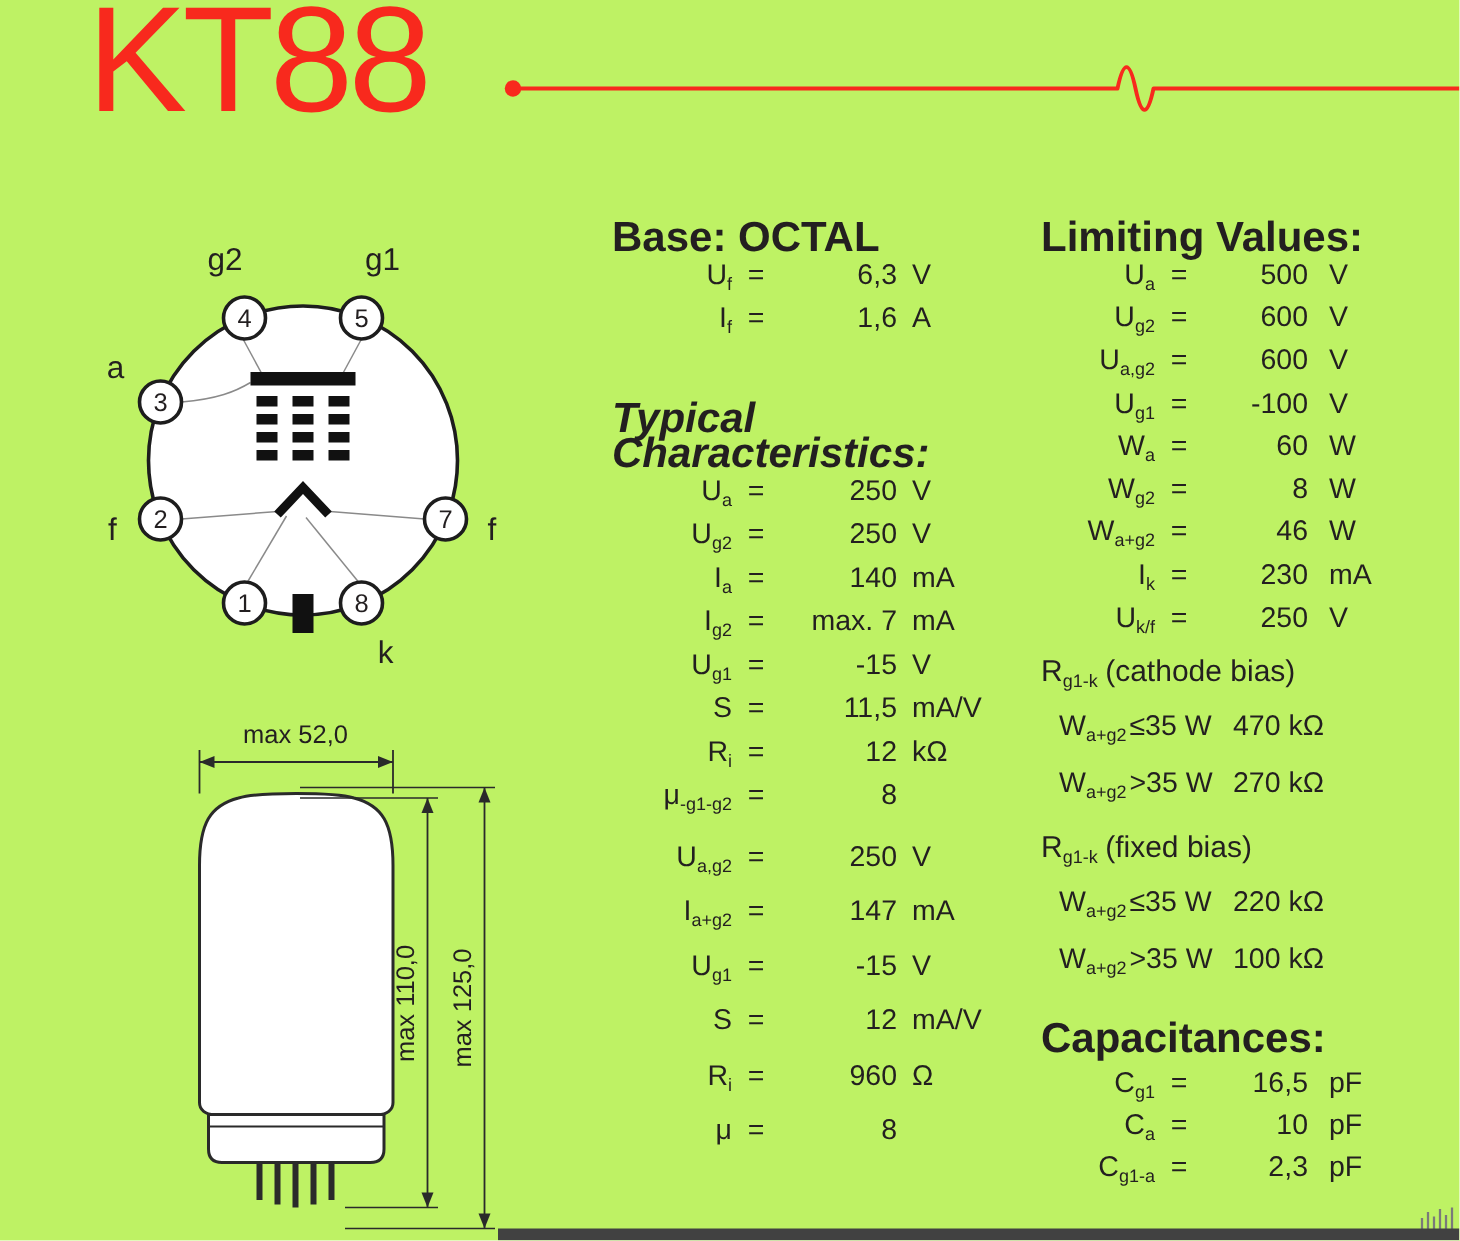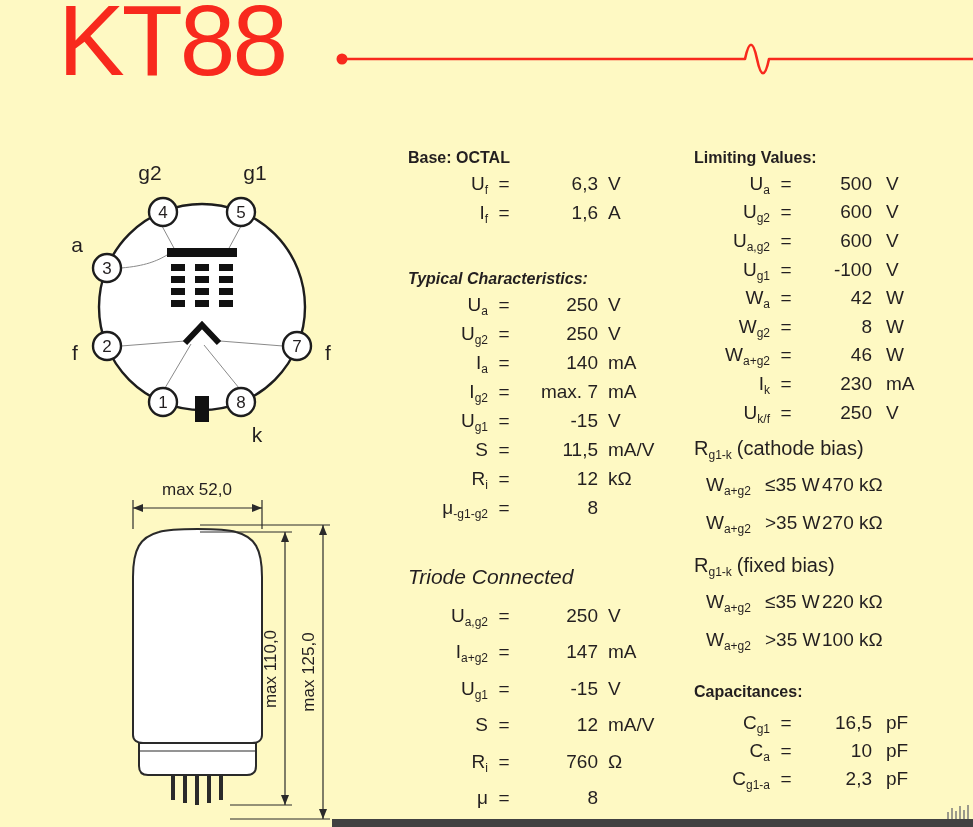--- a/index.html
+++ b/index.html
@@ -1,18 +1,18 @@
 <!DOCTYPE html>
 <html><head>
 <meta charset="utf-8">
 <style>
   * { margin:0; padding:0; box-sizing:border-box; }
   html,body { background:#ffffff; }
   .page {
-    position:relative; width:973px; height:827px; background:#fef9c3;
+    position:relative; width:973px; height:827px; background:#bef264;
     font-family:"Liberation Sans", sans-serif; color:#231f20; overflow:hidden;
   }
   
   .title {
     position:absolute; left:58px; top:-10px;
     font-size:100px; line-height:1; letter-spacing:-3px;
     color:#f8291d; font-weight:400;
   }
   
   .pulse-svg { position:absolute; left:330px; top:40px; }
@@ -22,21 +22,21 @@
   .tube-svg { position:absolute; left:112px; top:477px; }
   .pin-svg text, .tube-svg text { fill:#231f20; }
   .pnum   { font-size:17px; text-anchor:middle; }
   .plabel { font-size:21px; text-anchor:middle; }
   .dimlab { font-size:17px; text-anchor:middle; }
 
   
   .mid-col  { position:absolute; left:408px; top:146px; width:300px; }
   .right-col{ position:absolute; left:694px; top:146px; width:286px; }
 
-  .h  { font-weight:700; font-size:16px; line-height:23px; }
+  .h  { font-weight:700; font-size:28px; line-height:23px; }
   .hi { font-style:italic; font-weight:400; font-size:21px; line-height:25px; }
   .rh { font-size:20px; line-height:24px; }
   .rh .rest { margin-left:5px; }
 
   .rows { margin-top:0; }
   .srow {
     display:grid; grid-template-columns:80px 32px 78px 100px;
     align-items:center; height:29px; font-size:19px; line-height:1;
   }
   .tall .srow { height:36.5px; }
@@ -50,21 +50,21 @@
   sub { font-size:12px; line-height:0; position:relative; top:4px; vertical-align:baseline; }
 
   .gap-typ { margin-top:40px;font-style:italic; }
   .gap-tri { margin-top:42px; }
   .tri-rows { margin-top:8px; }
 
   .rh-cath { margin-top:10px; }
   .bias-rows { margin-top:5px; padding-left:12px; padding-right:58px; }
   .brow { display:grid; grid-template-columns:1fr 100px; align-items:center; height:38px; font-size:19px; line-height:1; }
   .bexpr { white-space:nowrap; }
-  .bexpr .cond { margin-left:14px; }
+  .bexpr .cond { margin-left:2px; }
   .bval { white-space:nowrap; }
   .rh-fixed { margin-top:12px; }
   .cap-h { margin-top:22px; }
   .cap-rows { margin-top:5px; }
 
   
   .footer-bar { position:absolute; left:332px; top:819px; width:641px; height:8px; background:#414141; }
   .corner-svg { position:absolute; left:944px; top:802px; }
 </style>
 </head>
@@ -275,21 +275,20 @@
         </div>
 
         <div class="srow">
           <span class="sym"><span>μ</span><sub>-g1-g2</sub></span>
           <span class="eq">=</span>
           <span class="val">8</span>
           <span class="unit"></span>
         </div>
       </div>
 
-    <div class="hi gap-tri">Triode Connected</div>
 
     <div class="rows tall tri-rows">
 
         <div class="srow">
           <span class="sym"><span>U</span><sub>a,g2</sub></span>
           <span class="eq">=</span>
           <span class="val">250</span>
           <span class="unit">V</span>
         </div>
 
@@ -310,21 +309,21 @@
         <div class="srow">
           <span class="sym"><span>S</span><sub></sub></span>
           <span class="eq">=</span>
           <span class="val">12</span>
           <span class="unit">mA/V</span>
         </div>
 
         <div class="srow">
           <span class="sym"><span>R</span><sub>i</sub></span>
           <span class="eq">=</span>
-          <span class="val">760</span>
+          <span class="val">960</span>
           <span class="unit">Ω</span>
         </div>
 
         <div class="srow">
           <span class="sym"><span>μ</span><sub></sub></span>
           <span class="eq">=</span>
           <span class="val">8</span>
           <span class="unit"></span>
         </div>
       </div>
@@ -359,21 +358,21 @@
         <div class="srow">
           <span class="sym"><span>U</span><sub>g1</sub></span>
           <span class="eq">=</span>
           <span class="val">-100</span>
           <span class="unit">V</span>
         </div>
 
         <div class="srow">
           <span class="sym"><span>W</span><sub>a</sub></span>
           <span class="eq">=</span>
-          <span class="val">42</span>
+          <span class="val">60</span>
           <span class="unit">W</span>
         </div>
 
         <div class="srow">
           <span class="sym"><span>W</span><sub>g2</sub></span>
           <span class="eq">=</span>
           <span class="val">8</span>
           <span class="unit">W</span>
         </div>
 

